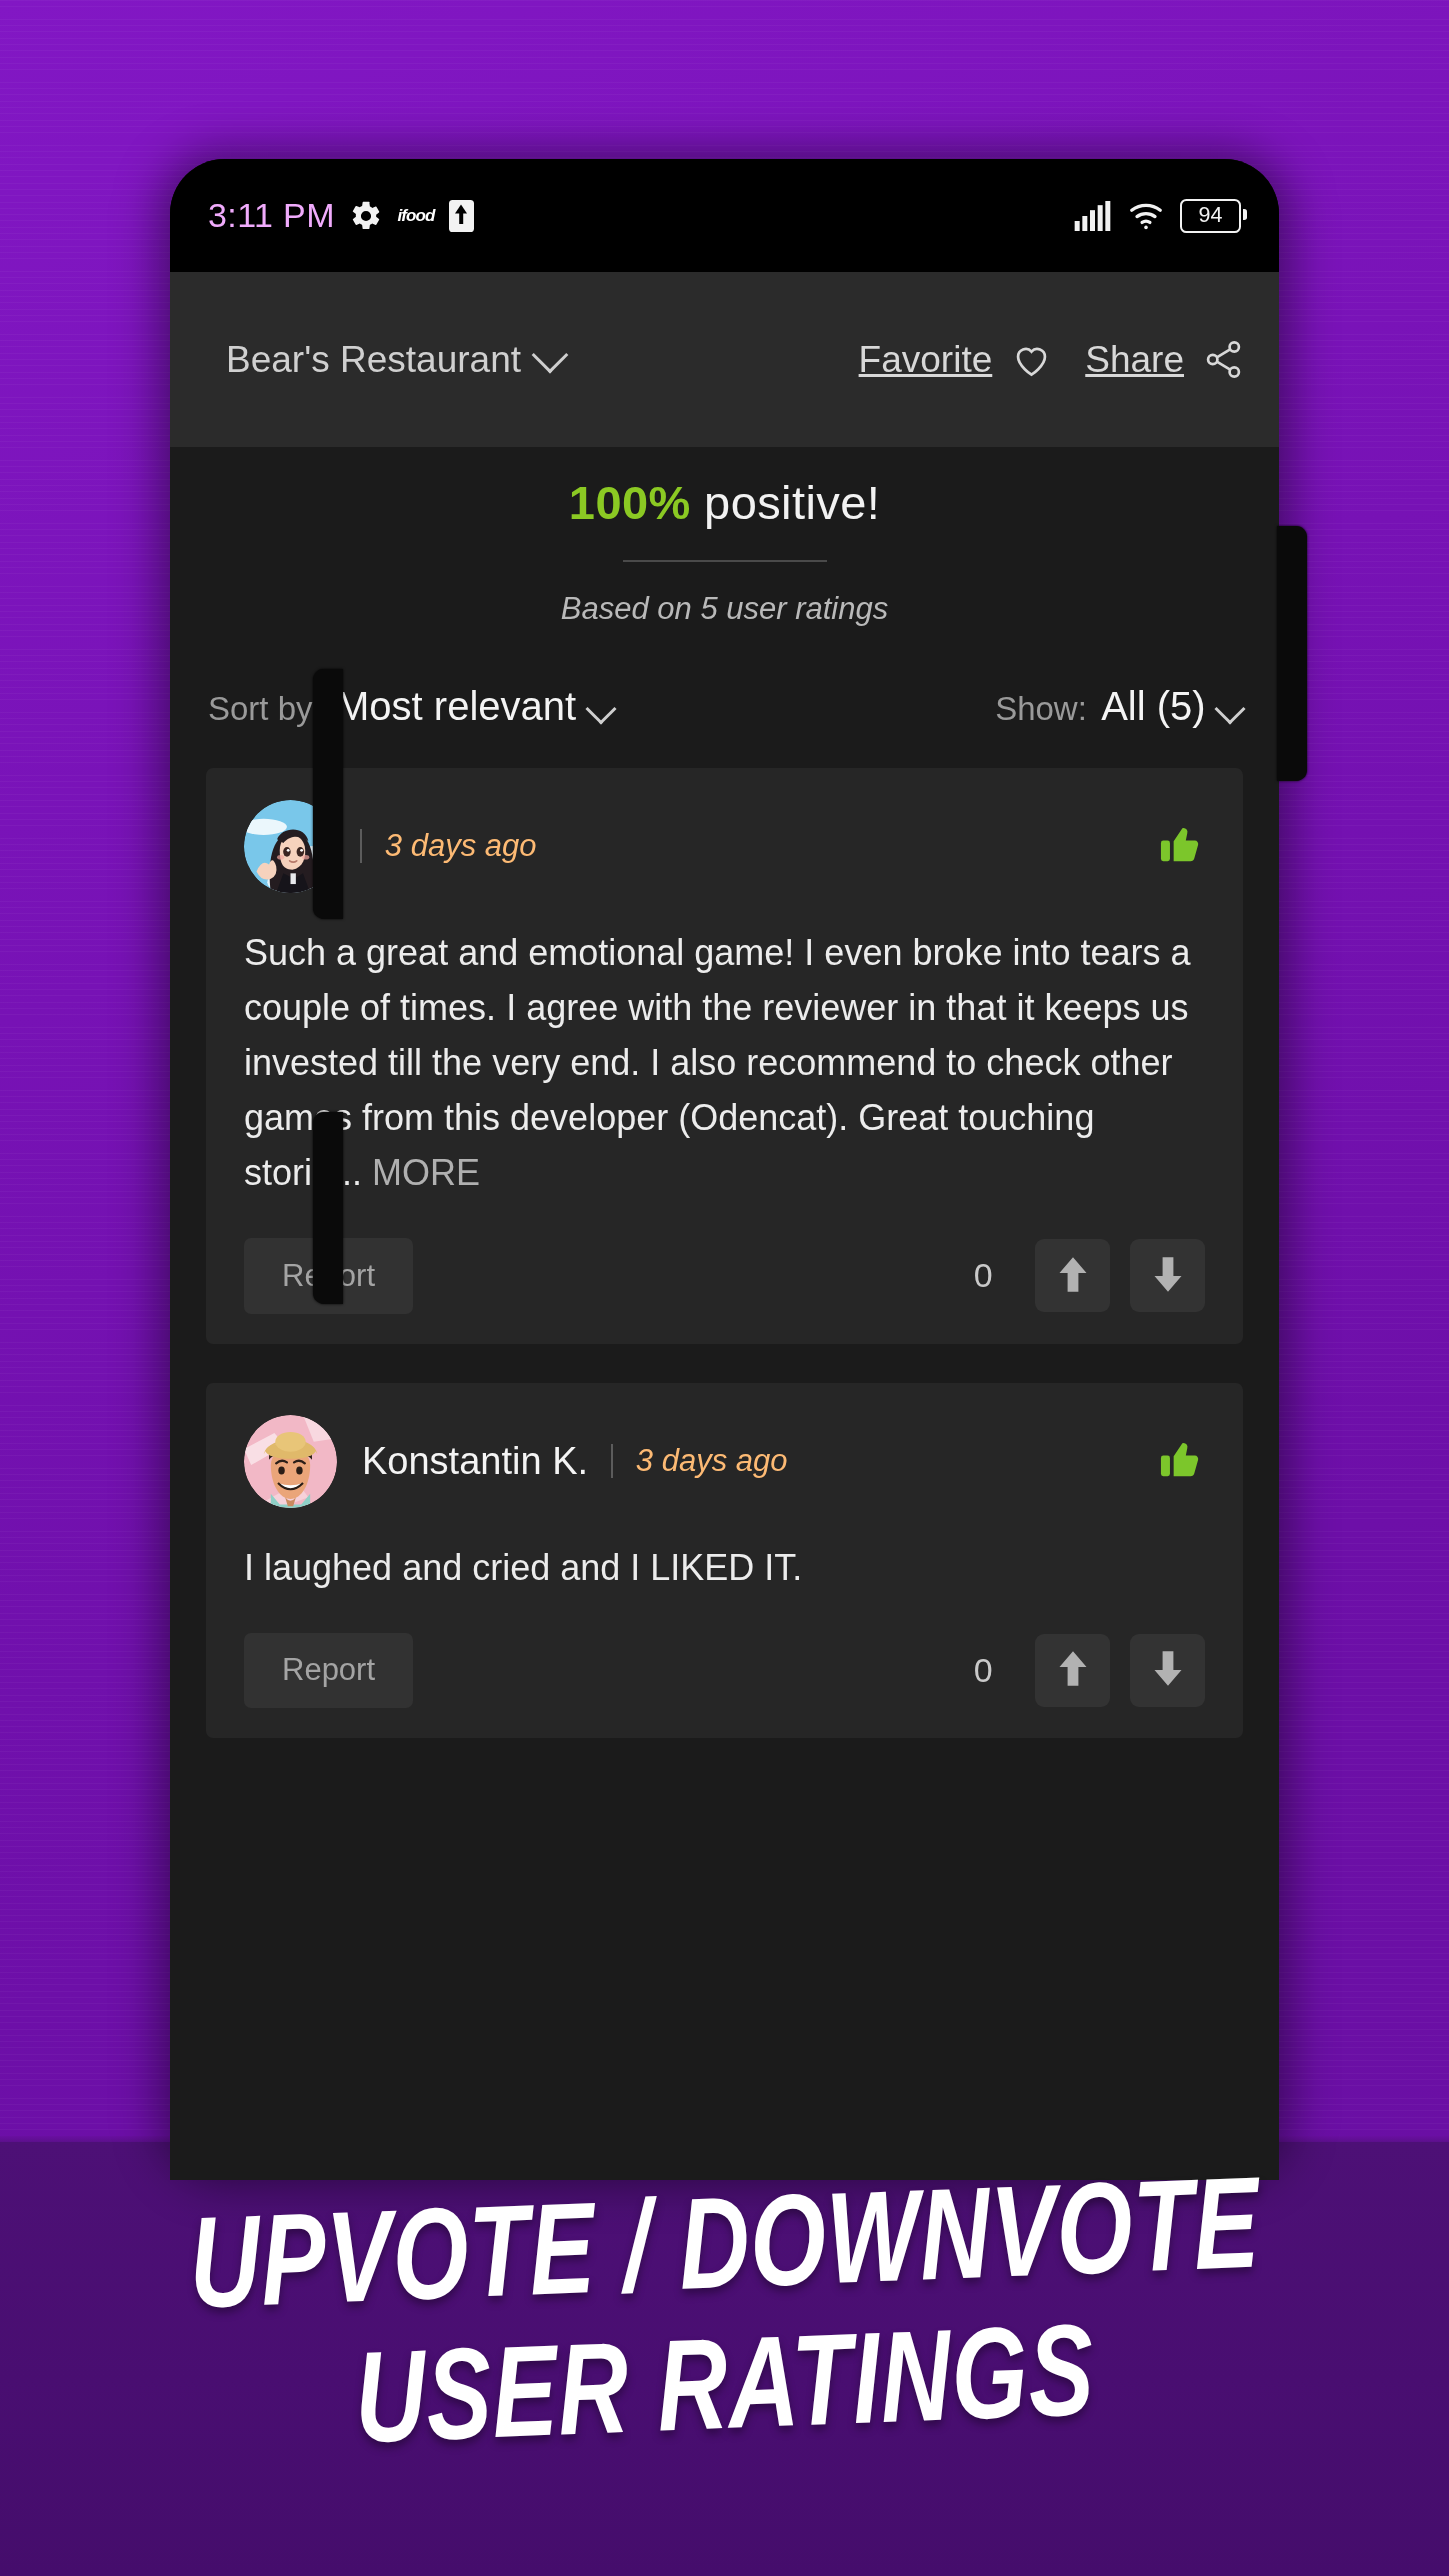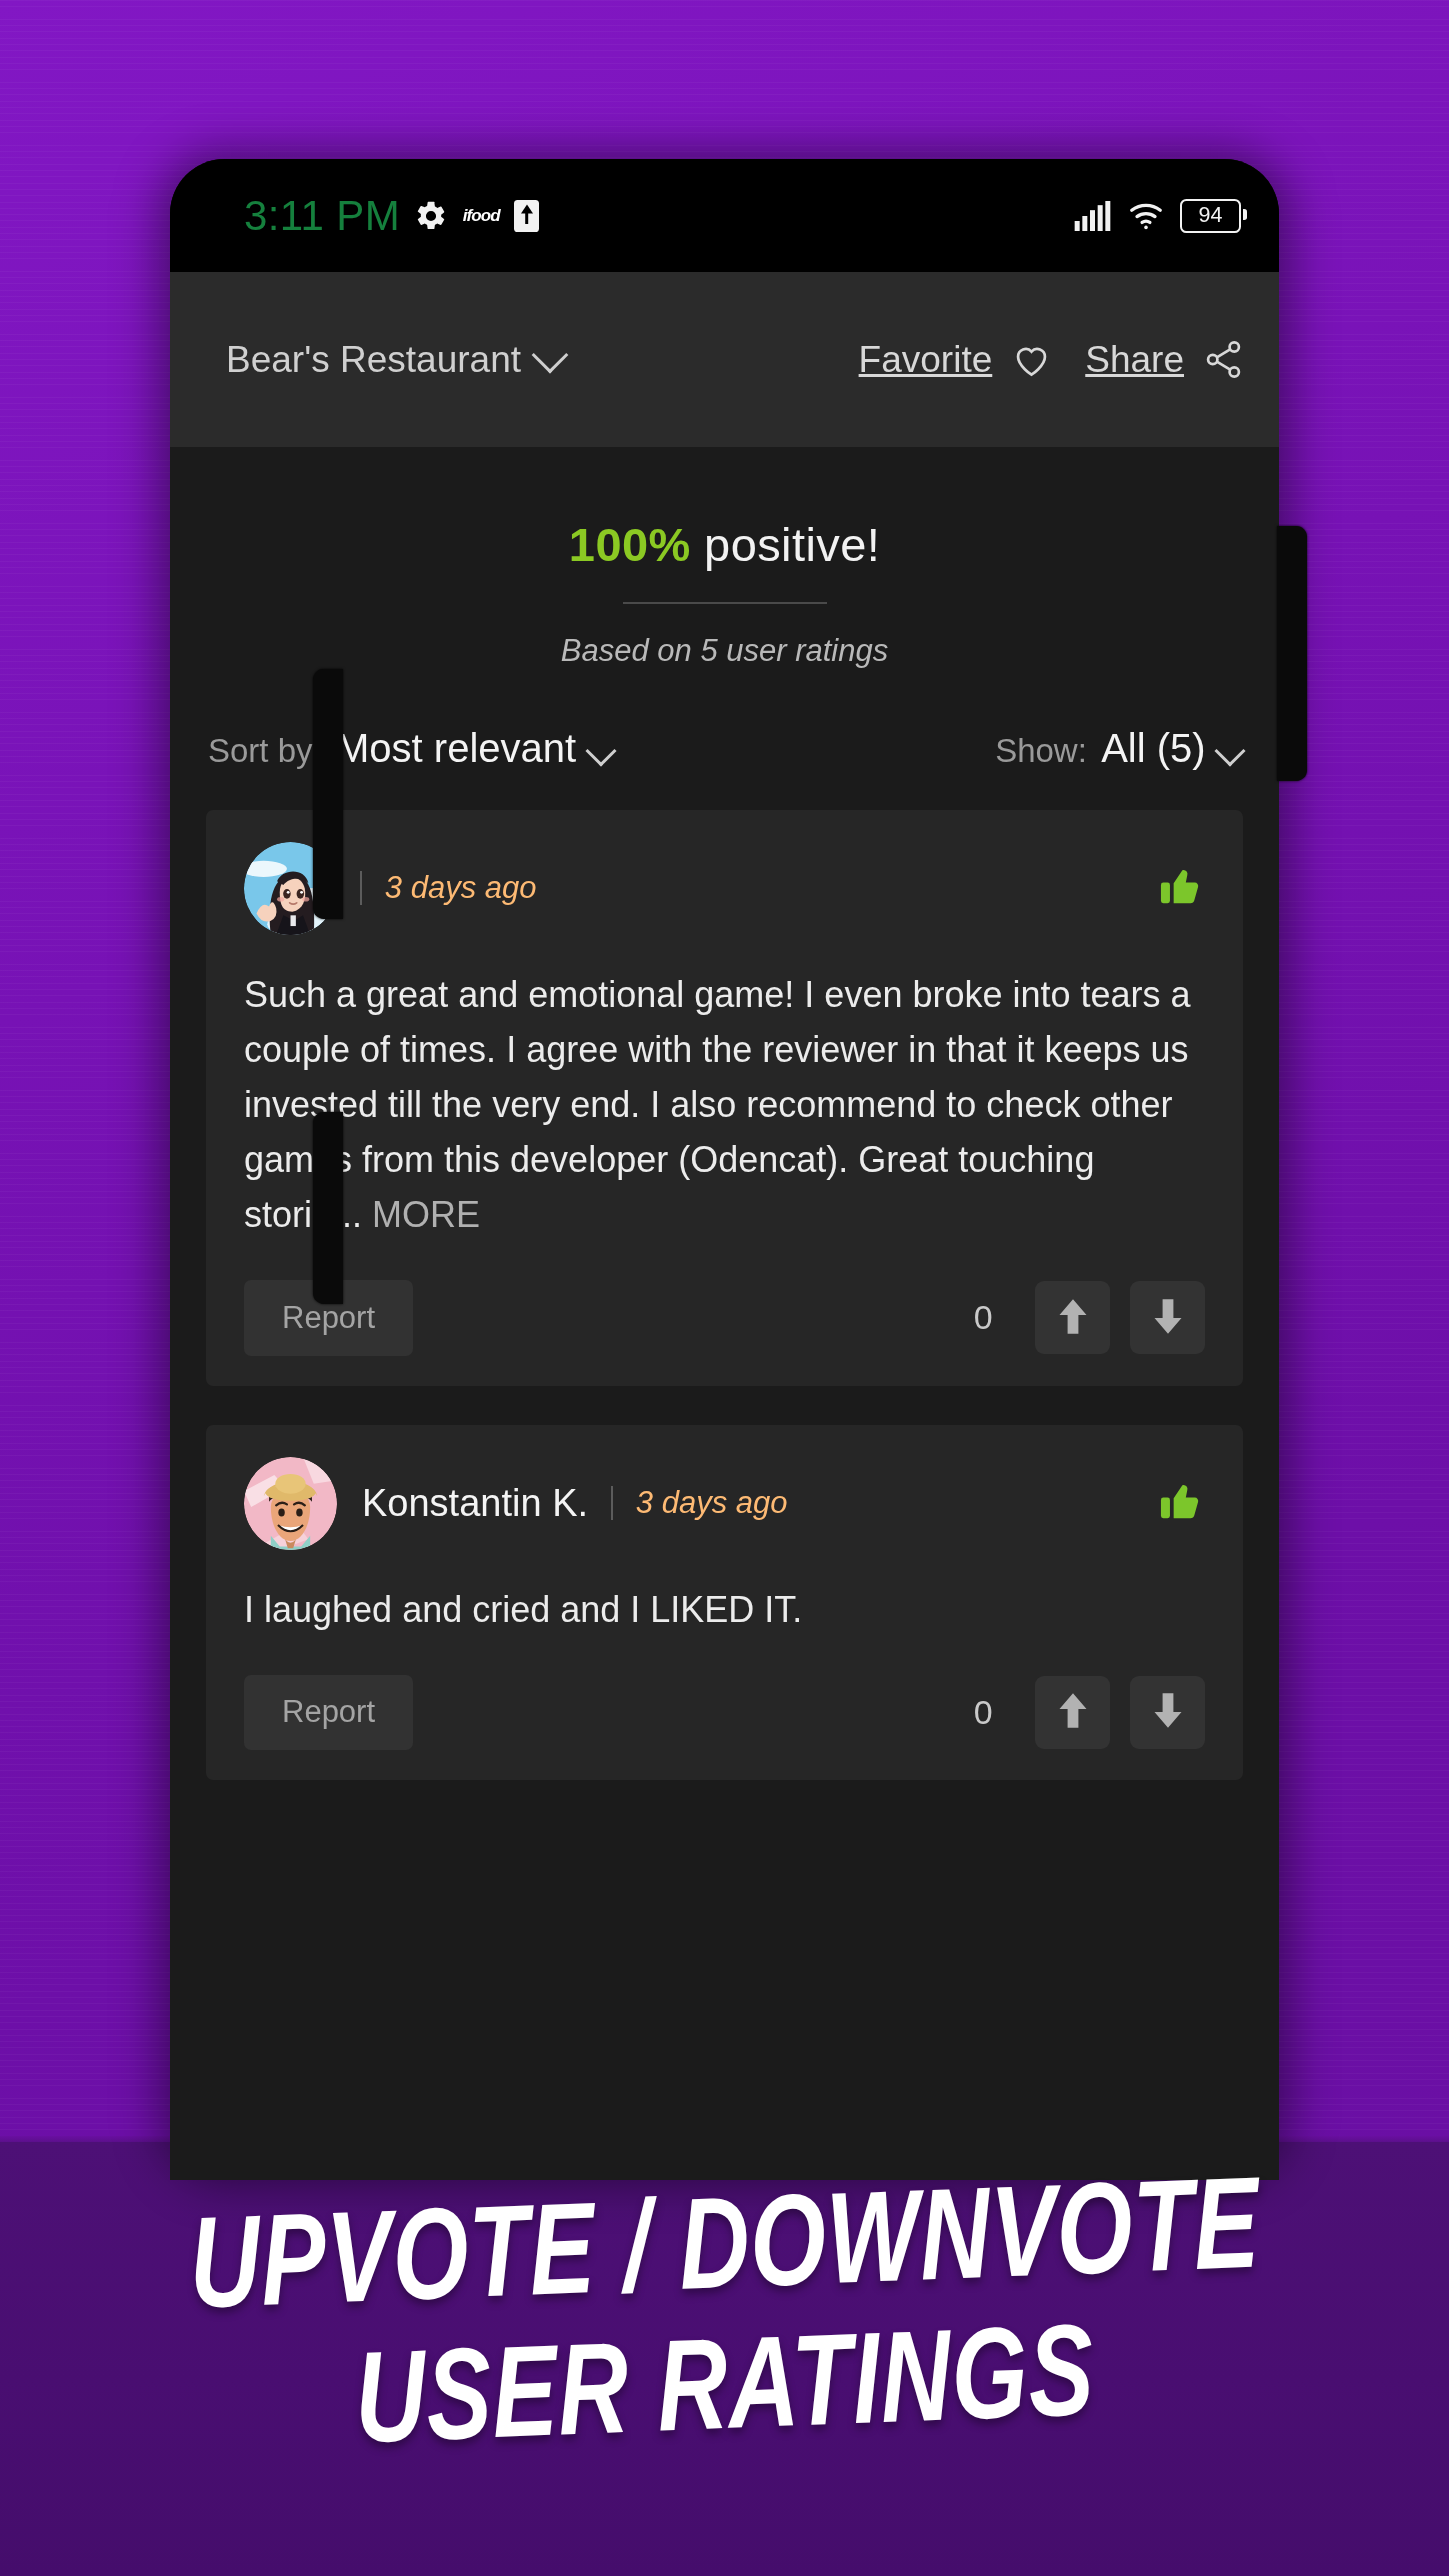--- a/index.html
+++ b/index.html
@@ -86,24 +86,23 @@
     height: 113px;
     background: #000;
     display: flex;
     align-items: center;
     justify-content: space-between;
     padding: 0 38px;
     box-sizing: border-box;
   }
   .sb-left { display: flex; align-items: center; gap: 14.3px; }
   .sb-time {
-    color: #15803d;
-    font-size: 42px;
+    color: #f0abfc;
+    font-size: 34px;
     letter-spacing: 0.4px;
-    margin-left: 36px;
   }
   .sb-right { display: flex; align-items: center; gap: 15px; }
   .ic { display: inline-flex; align-items: center; justify-content: center; }
 
   .ifood-ic {
     color: #fff;
     font-size: 17px;
     font-style: italic;
     font-weight: bold;
     letter-spacing: -0.9px;
@@ -199,21 +198,21 @@
     color: #d8d8d8;
     font-size: 37px;
     margin-left: 30px;
     text-decoration: underline;
   }
 
   .content { padding: 0 0 0 0; }
 
   .rating-block {
     text-align: center;
-    padding-top: 70px;
+    padding-top: 28px;
   }
   .rating-line {
     font-size: 47px;
     letter-spacing: 0.4px;
   }
   .rating-pct { color: #8bc923; font-weight: bold; }
   .rating-word { color: #f2f2f2; }
   .rating-rule {
     width: 204px;
     height: 1.8px;

